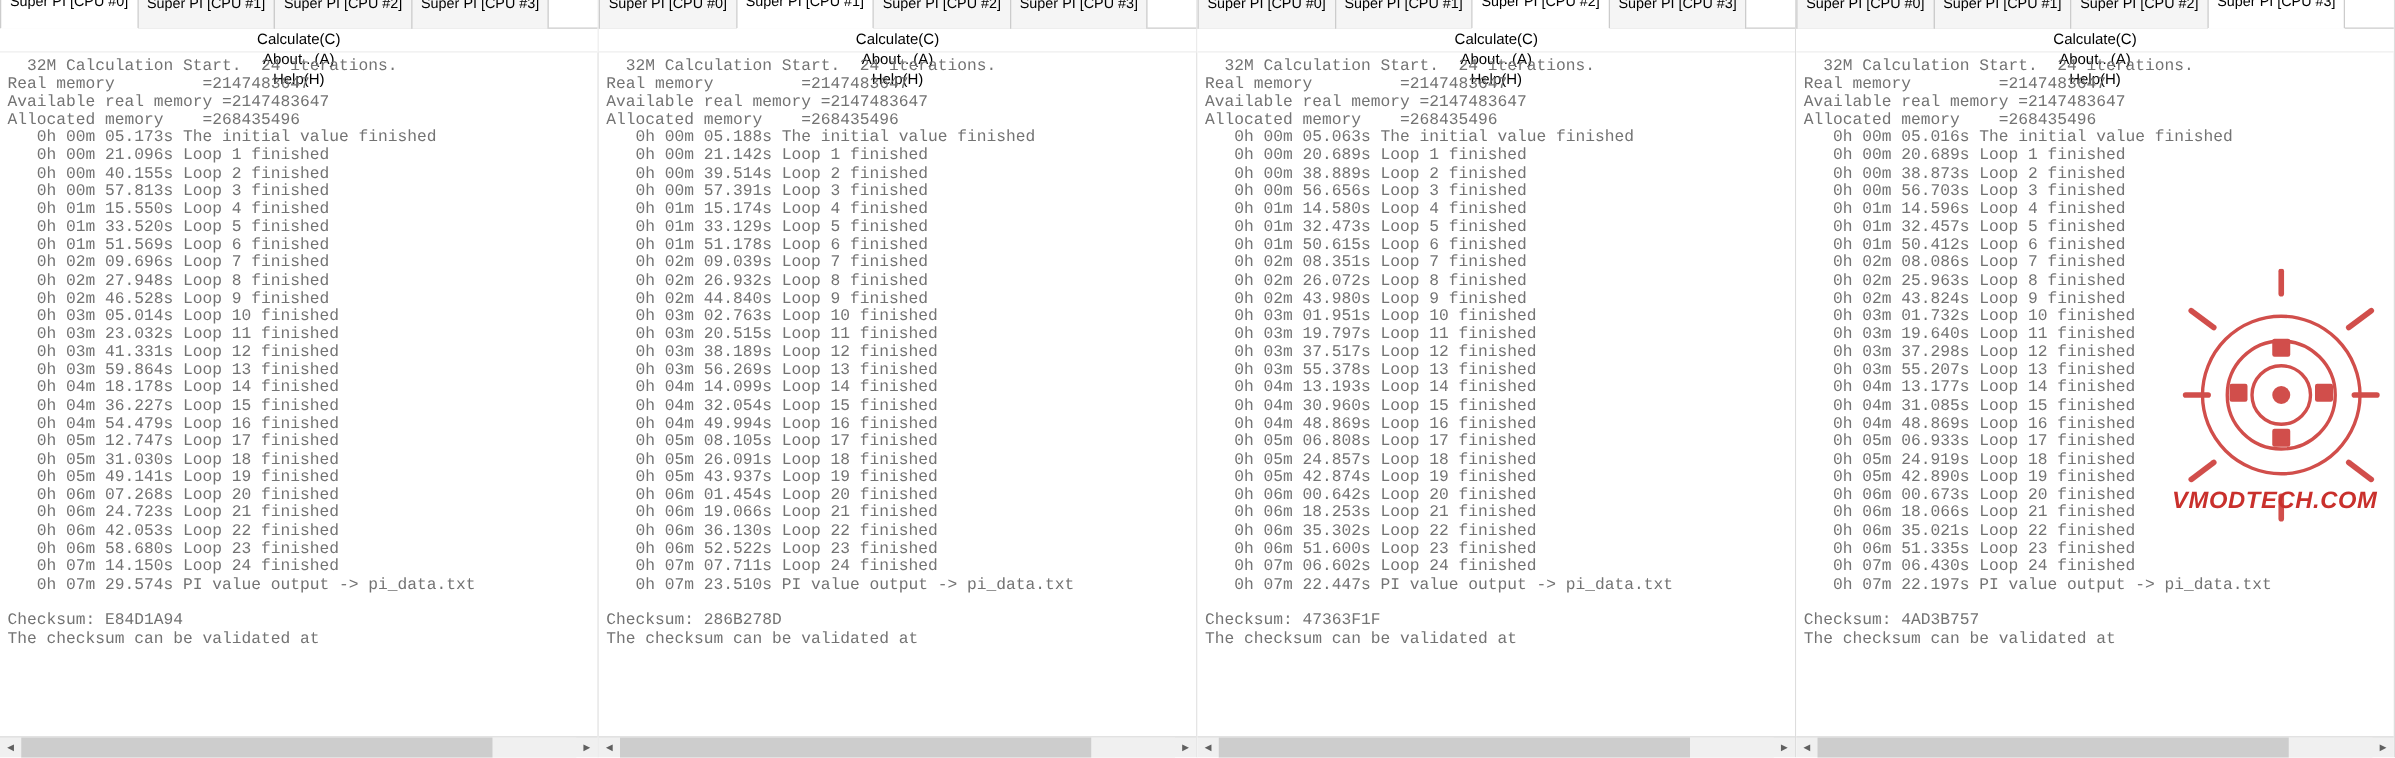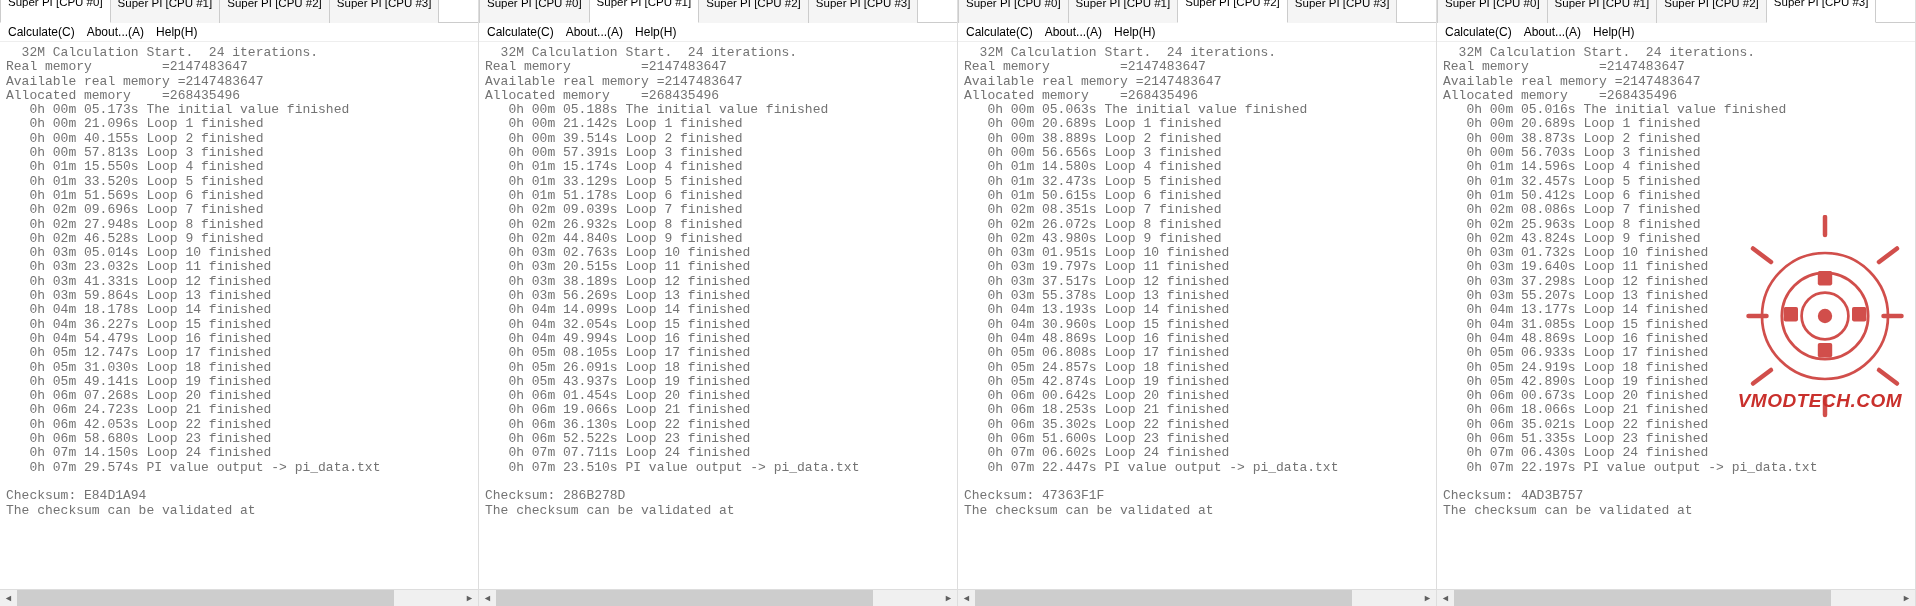--- a/index.html
+++ b/index.html
@@ -52,20 +52,21 @@
   }
   .menubar {
     display: flex;
     height: 20px;
     border-top: 1px solid #ccc;
     border-bottom: 1px solid #eee;
     align-items: center;
     padding: 0 2px;
     font-size: 12px;
     background: #fff;
+    flex-direction: column;
   }
   .menu-item {
     padding: 1px 6px;
     cursor: pointer;
   }
   .content {
     flex: 1;
     padding: 4px 6px 0 6px;
     font-family: "Courier New", monospace;
     font-size: 13px;

